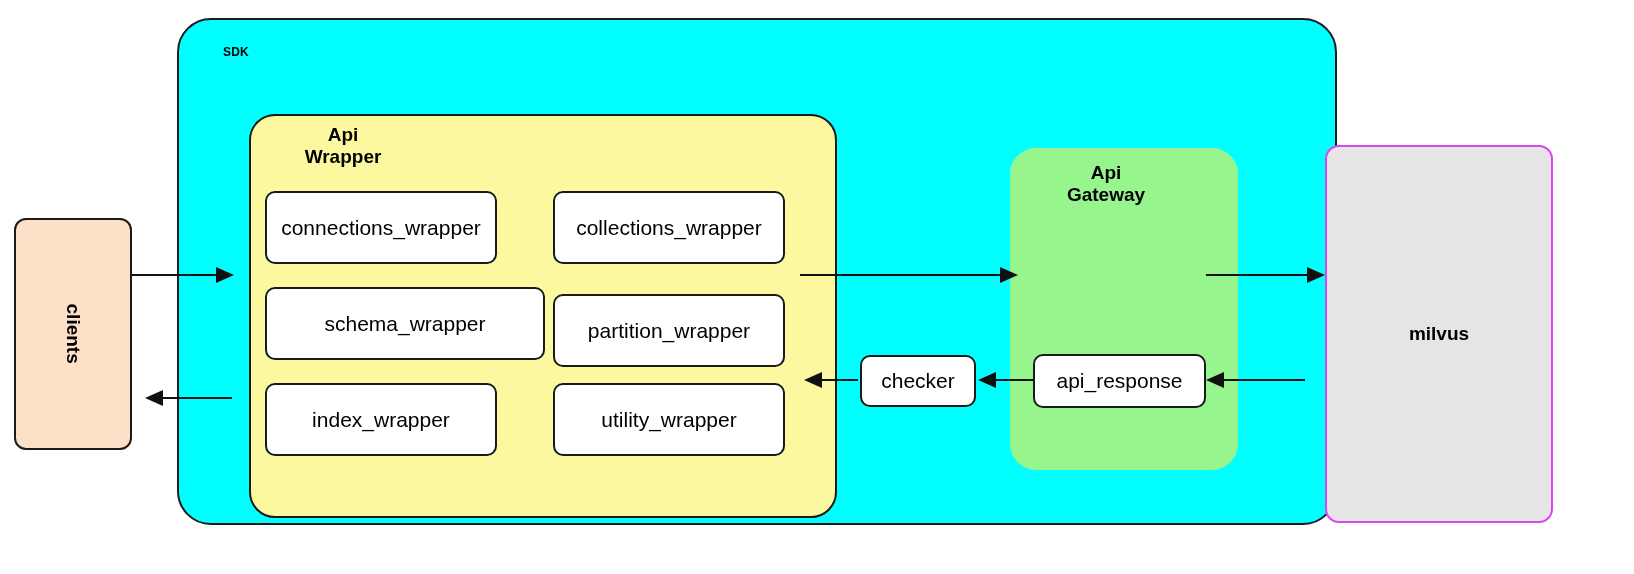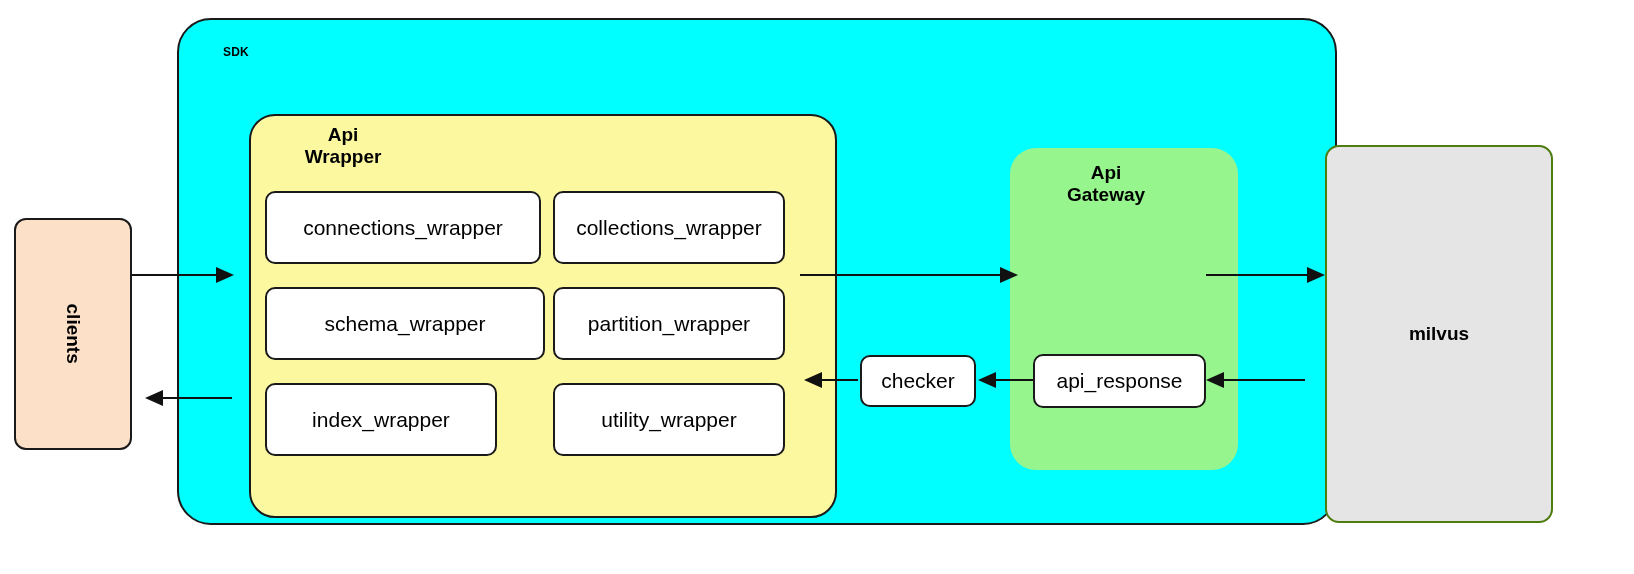--- a/index.html
+++ b/index.html
@@ -121,21 +121,21 @@
   }
 
   
   .milvus-box {
     left: 1325px;
     top: 145px;
     width: 228px;
     height: 378px;
     background: #e5e5e5;
     border-radius: 14px;
-    border: 2px solid #4d7c0f;
+    border: 2px solid #d946ef;
     font-size: 19px;
     font-weight: bold;
   }
 
   
   .checker-box {
     left: 860px;
     top: 355px;
     width: 116px;
     height: 52px;
@@ -163,30 +163,30 @@
     <span class="sdk-label">SDK</span>
   </div>
 
   <div class="node wrapper-box">
     <span class="wrapper-label">
       <span>Api</span><br>
       <span>Wrapper</span>
     </span>
   </div>
 
-  <div class="node leaf" style="left:265px;  top:191px; width:276px; height:73px;">
+  <div class="node leaf" style="left:265px;  top:191px; width:232px; height:73px;">
     <span>connections_wrapper</span>
   </div>
   <div class="node leaf" style="left:553px;  top:191px; width:232px; height:73px;">
     <span>collections_wrapper</span>
   </div>
   <div class="node leaf" style="left:265px;  top:287px; width:280px; height:73px;">
     <span>schema_wrapper</span>
   </div>
-  <div class="node leaf" style="left:553px;  top:287px; width:232px; height:73px;">
+  <div class="node leaf" style="left:553px;  top:294px; width:232px; height:73px;">
     <span>partition_wrapper</span>
   </div>
   <div class="node leaf" style="left:265px;  top:383px; width:232px; height:73px;">
     <span>index_wrapper</span>
   </div>
   <div class="node leaf checker-box">
     <span>checker</span>
   </div>
 
   <div class="node leaf" style="left:553px;  top:383px; width:232px; height:73px;">

